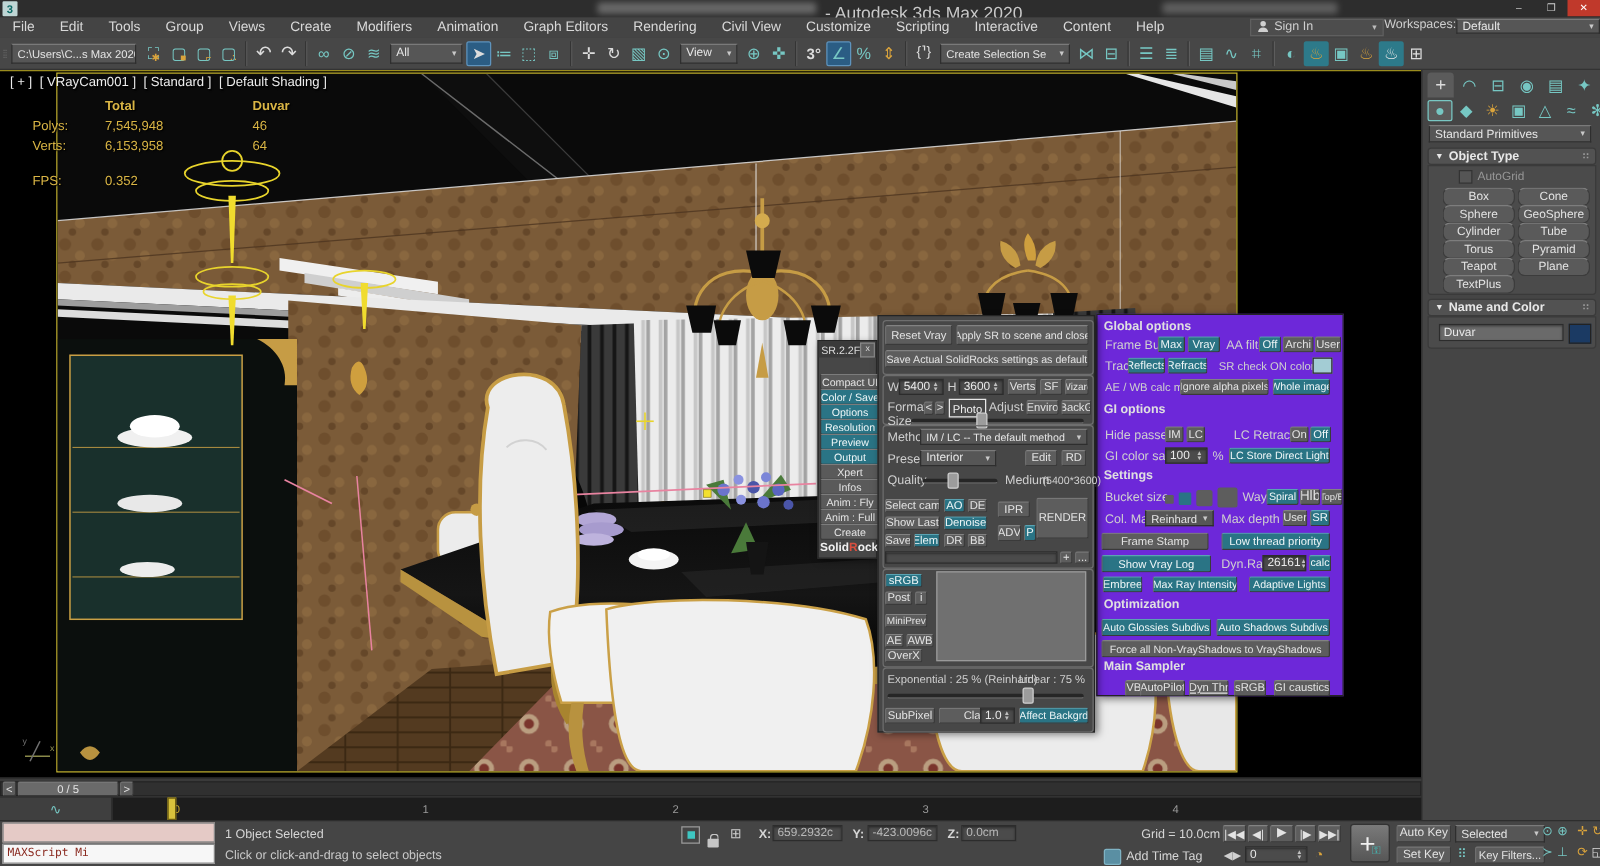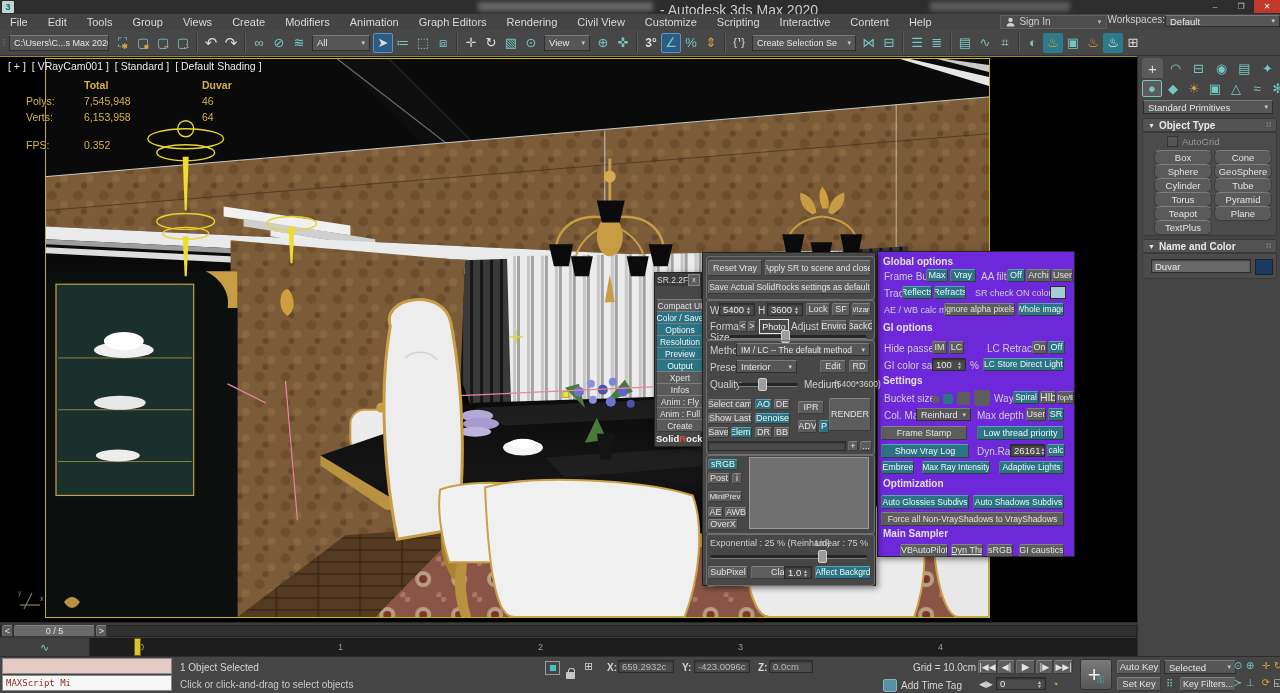--- a/index.html
+++ b/index.html
@@ -582,21 +582,21 @@
           </span>
         </div>
       <span class="lbl abs" style="left:55px;top:53px;">H</span>
       <div class="fld abs" style="left:64px;top:50px;width:36px;height:13px;">
           <span>3600</span>
           <span class="spin">
             <span>▲</span>
             <span>▼</span>
           </span>
         </div>
-      <div class="btn abs" style="left:103px;top:50px;width:24px;height:13px;">Lock</div>
+      <div class="btn abs" style="left:103px;top:50px;width:24px;height:13px;">Verts</div>
       <div class="btn abs" style="left:129px;top:50px;width:18px;height:13px;">SF</div>
       <div class="btn abs" style="left:149px;top:50px;width:19px;height:13px;font-size:8px;">Wizard</div>
       <span class="lbl abs" style="left:7px;top:69px;">Format</span>
       <div class="btn abs" style="left:36px;top:68px;width:8px;height:11px;">&lt;</div>
       <div class="btn abs" style="left:45px;top:68px;width:8px;height:11px;">&gt;</div>
       <div class="abs" style="left:56px;top:66px;width:28px;height:13px;border:1px solid #e8e8e8;color:#f0f0f0;font-size:9px;display:flex;align-items:center;justify-content:center;">
           <span>Photo</span>
         </div>
       <span class="lbl abs" style="left:88px;top:69px;">Adjust to</span>
       <div class="btn abs" style="left:118px;top:67px;width:26px;height:12px;">Enviro</div>

